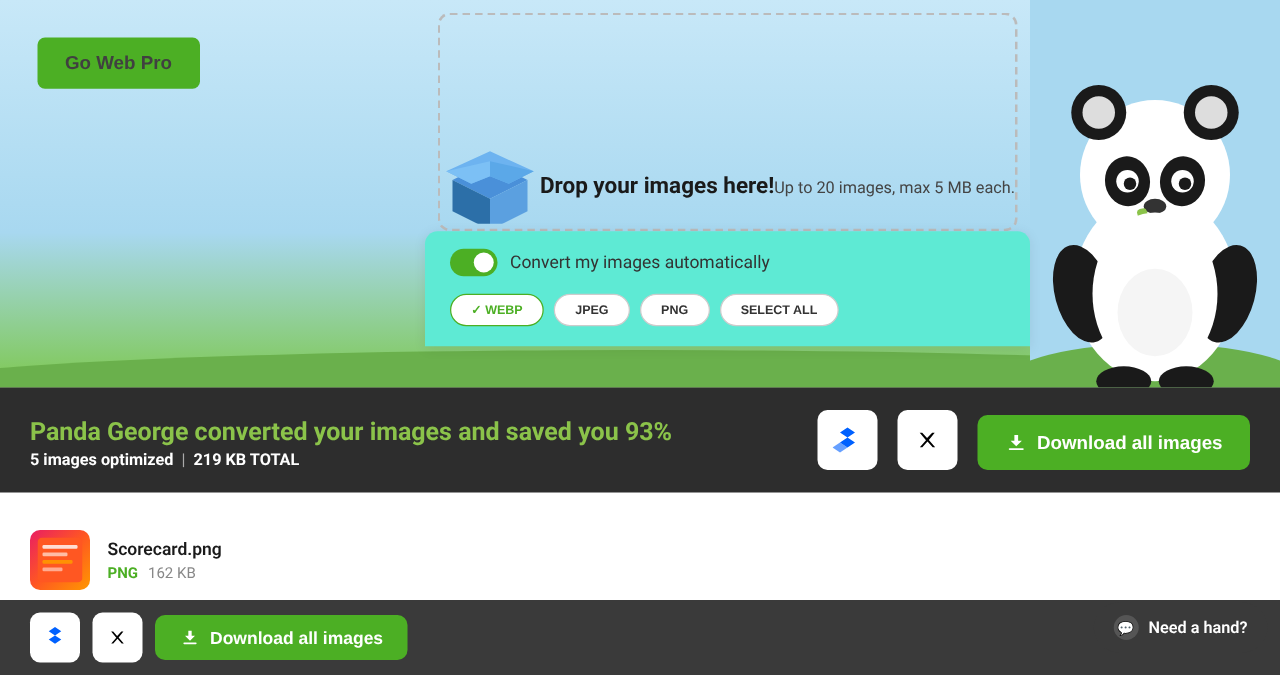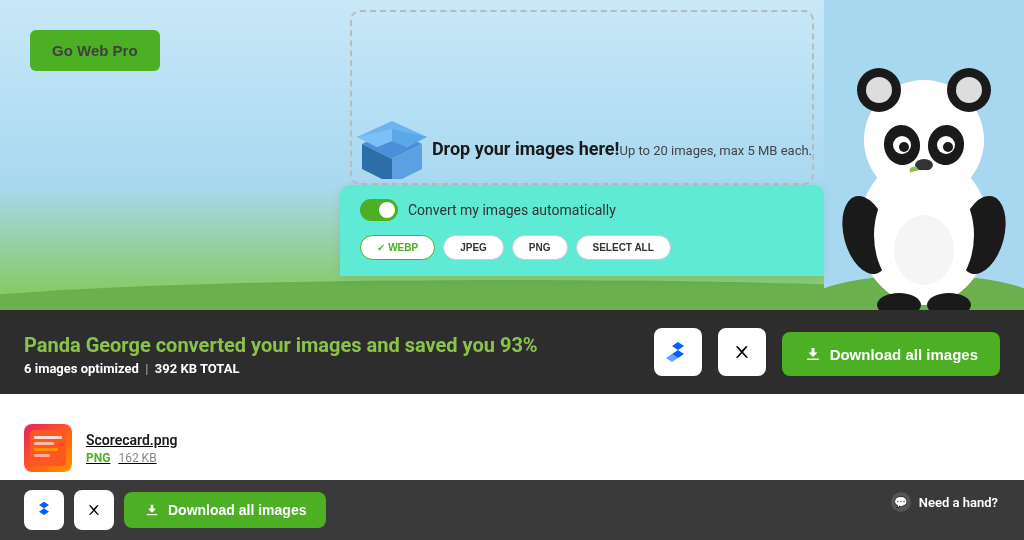--- a/index.html
+++ b/index.html
@@ -258,21 +258,20 @@
       width: 100%;
       height: 100%;
       background: linear-gradient(135deg, #e91e63 0%, #ff5722 50%, #ff9800 100%);
       display: flex;
       align-items: center;
       justify-content: center;
     }
 
     .file-info {
       flex: 1;
-      text-decoration: underline;
     }
 
     .file-name {
       font-size: 14px;
       font-weight: 600;
       color: #1a1a1a;
       margin-bottom: 3px;
     }
 
     .file-meta {
@@ -503,23 +502,23 @@
     <button class="fmt-btn">JPEG</button>
     <button class="fmt-btn">PNG</button>
     <button class="fmt-btn select-all">SELECT ALL</button>
   </div>
 </div>
 
 <div class="stats-bar">
   <div class="stats-text-group">
     <div class="savings-text">Panda George converted your images and saved you 93%</div>
     <div class="images-count">
-      <strong>6 images optimized</strong>
+      <strong>5 images optimized</strong>
       &nbsp;|&nbsp;
-      <strong>392 KB TOTAL</strong>
+      <strong>219 KB TOTAL</strong>
     </div>
   </div>
   <button class="social-btn dropbox-btn">
     <svg width="24" height="24" viewBox="0 0 24 24">
       <path d="M12 2L6 6l6 4-6 4 6 4 6-4-6-4 6-4-6-4z" fill="#0061ff"></path>
       <path d="M6 14l-6 4 6 4 6-4-6-4z" fill="#0061ff" opacity="0.6"></path>
     </svg>
   </button>
   <button class="social-btn x-btn">
     <svg width="22" height="22" viewBox="0 0 24 24">

